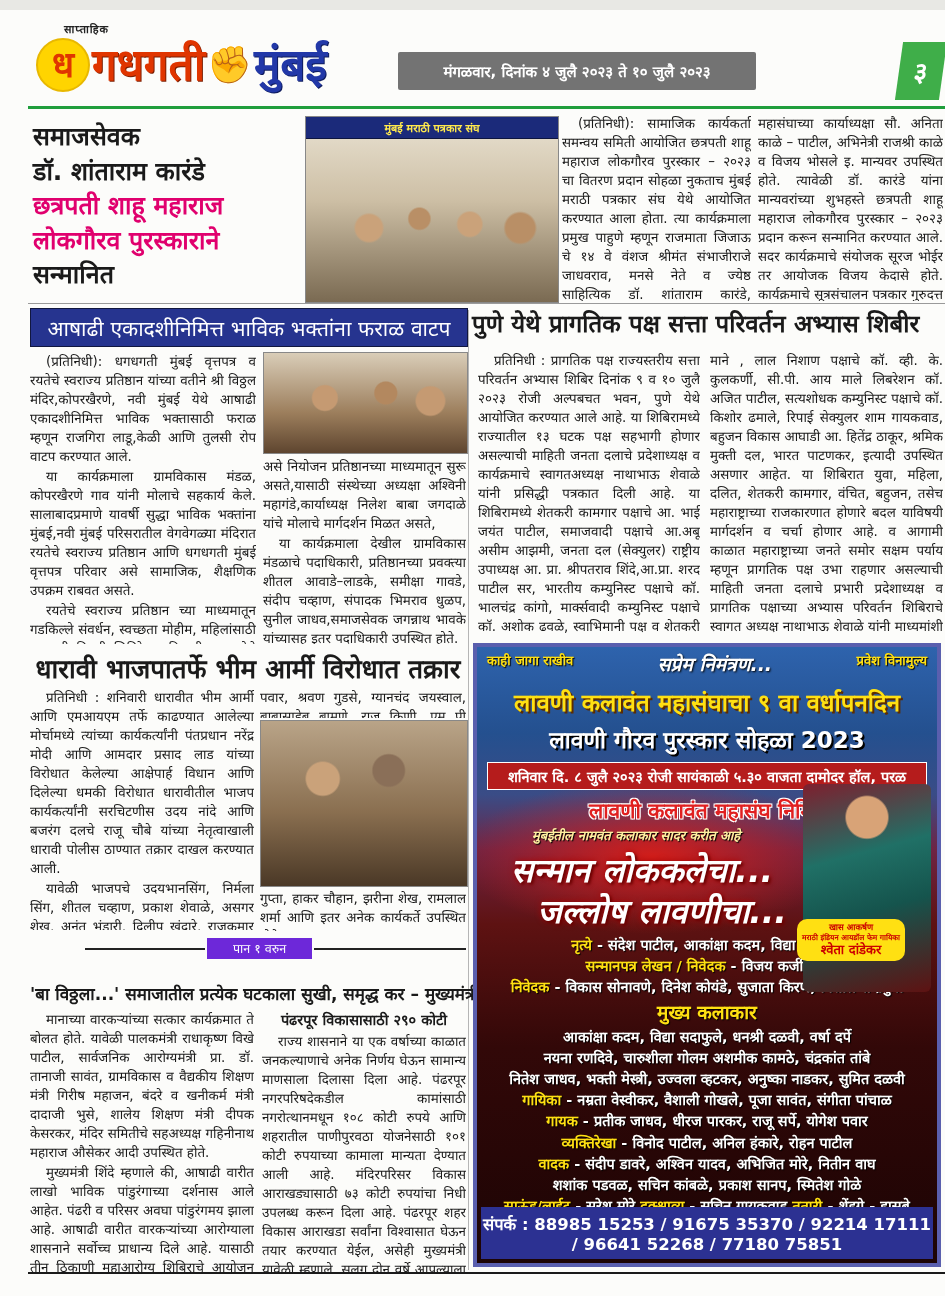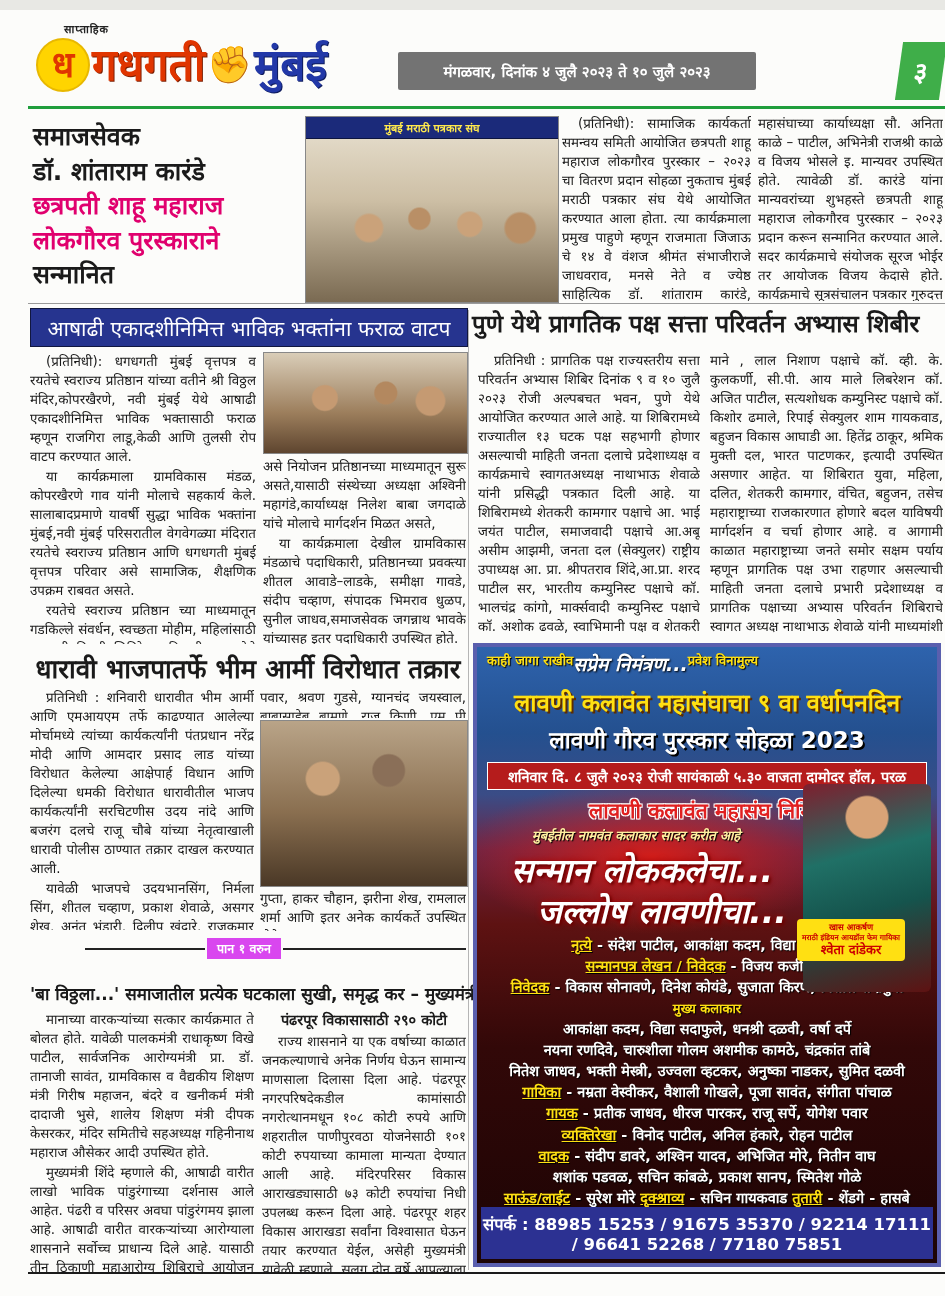--- a/index.html
+++ b/index.html
@@ -62,58 +62,58 @@
            text-align:center;white-space:nowrap;}
   .a4-col1{left:30px;top:678px;width:224px;height:242px;}
   .a4-col2top{left:260px;top:678px;width:206px;height:30px;}
   .a4-photo{left:260px;top:710px;width:206px;height:165px;
             background:radial-gradient(circle at 30% 35%,#caa27a 0 9%,transparent 10%),
                        radial-gradient(circle at 62% 30%,#8a6f58 0 9%,transparent 10%),
                        linear-gradient(180deg,#b9a488 0%,#8a6f50 55%,#4a3826 100%);}
   .a4-col2bottom{left:260px;top:879px;width:206px;height:42px;}
   .a4-cont{position:absolute;left:30px;top:928px;width:436px;display:flex;align-items:center;}
   .a4-cont .ln1{width:120px;height:2px;background:#222;margin-left:55px;}
-  .a4-cont .badge{background:#d946ef;color:#fff;font-size:12.5px;font-weight:bold;padding:2px 10px;margin:0 2px;}
+  .a4-cont .badge{background:#6d28d9;color:#fff;font-size:12.5px;font-weight:normal;padding:2px 26px;margin:0 2px;}
   .a4-cont .ln2{flex:1;height:2px;background:#222;}
   
   .a5-head{position:absolute;left:30px;top:972px;width:436px;font-size:17px;font-weight:bold;white-space:nowrap;}
   .a5-col1{left:30px;top:1000px;width:224px;height:262px;}
   .a5-col2{left:262px;top:1000px;width:204px;height:262px;}
   .a5-sub{font-weight:bold;text-align:center;font-size:14.5px;margin:2px 0;text-indent:0 !important;}
   
   .ad{position:absolute;left:473px;top:633px;width:468px;height:624px;box-sizing:border-box;
       border:4px solid #5a5fae;color:#fff;overflow:hidden;text-align:center;
       background:
         radial-gradient(ellipse 60% 18% at 38% 34%, rgba(215,30,25,.95), rgba(130,10,8,0) 70%),
         linear-gradient(180deg,#2e63ad 0%,#24508f 14%,#3a4c86 24%,#6e2444 33%,#5e1212 45%,#320808 65%,#1c0404 100%);}
-  .ad-toprow{display:flex;justify-content:flex-start;align-items:flex-start;padding:4px 16px 0 10px;}
+  .ad-toprow{display:flex;justify-content:space-between;align-items:flex-start;padding:4px 10px 0 10px;}
   .ad-note{color:#ffe012;font-size:13px;font-weight:bold;text-shadow:1px 1px 1px #000;}
   .ad-script{color:#fff;font-size:19px;font-style:italic;font-weight:bold;text-shadow:1px 1px 2px #000;}
   .ad-title{margin-top:8px;color:#ffe012;font-size:24px;font-weight:bold;text-shadow:2px 2px 0 #5c2c00;}
   .ad-subtitle{margin-top:5px;color:#fff;font-size:23px;font-weight:bold;text-shadow:2px 2px 0 #000;}
   .ad-datestrip{margin:7px 10px 0 10px;background:#b51c1c;border:1px solid #fff;color:#fff;
                 font-size:14.5px;font-weight:bold;padding:3px 0;}
   .ad-produced{margin-top:6px;color:#e02020;font-size:21px;font-weight:bold;
                text-shadow:-1px -1px 0 #fff,1px -1px 0 #fff,-1px 1px 0 #fff,1px 1px 0 #fff;}
   .ad-presenting{margin-top:2px;color:#ffefa0;font-size:13px;font-weight:bold;font-style:italic;
                  text-shadow:1px 1px 1px #000;text-align:left;padding-left:55px;}
   .ad-slogan{margin-top:6px;margin-right:130px;color:#fff;font-size:33px;font-weight:bold;font-style:italic;
              line-height:1.25;text-shadow:2px 2px 3px #600,0 0 6px #a00;}
   .ad-slogan .l2{padding-left:40px;}
   .ad-photo{position:absolute;right:6px;top:137px;width:128px;height:208px;border-radius:6px;
             background:radial-gradient(circle at 50% 16%,#d8a377 0 11%,transparent 12%),
                        linear-gradient(165deg,#7e1f2e 0%,#207066 35%,#15544d 60%,#5e1212 100%);}
   .ad-special{position:absolute;right:32px;top:272px;width:104px;background:#ffe012;color:#c00;
-              border-radius:4px;padding:3px 2px;line-height:1.25;}
+              border-radius:10px;padding:3px 2px;line-height:1.25;}
   .ad-special .sp1{font-size:8.5px;font-weight:bold;}
   .ad-special .sp2{font-size:7.5px;font-weight:bold;}
   .ad-special .sp3{font-size:13px;font-weight:bold;}
   .cl{margin-top:3px;font-size:14.5px;font-weight:bold;color:#fff;text-shadow:1px 1px 1px #000;line-height:1.25;}
-  .cl .yl{color:#ffe012;text-decoration:underline;}
-  .ad-mainhdr{margin-top:3px;color:#ffe012;font-size:13px;font-weight:bold;text-shadow:1px 1px 1px #000;}
+  .cl .yl{color:#ffe012;}
+  .ad-mainhdr{margin-top:3px;color:#ffe012;font-size:19px;font-weight:bold;text-shadow:1px 1px 1px #000;}
   .ad-contact{position:absolute;left:4px;right:4px;bottom:4px;background:#2c3192;color:#fff;
               font-size:16.5px;font-weight:bold;padding:5px 0;}
 </style>
 </head>
 <body>
 
 <div id="page">
 
   <div class="masthead">
     <div class="weekly">साप्ताहिक</div>

